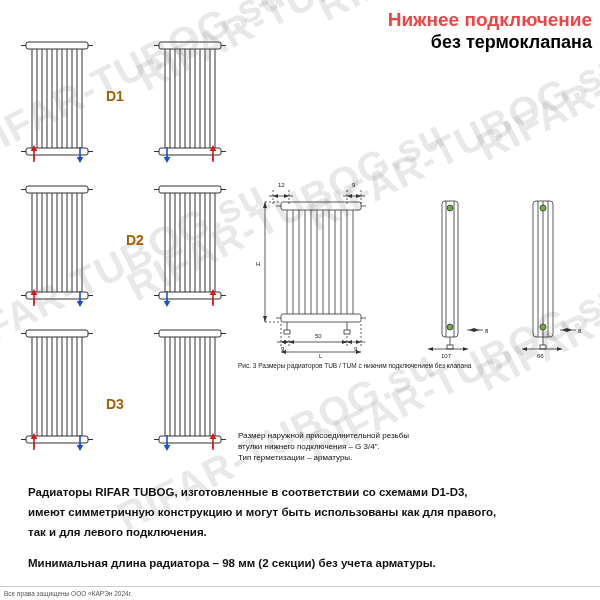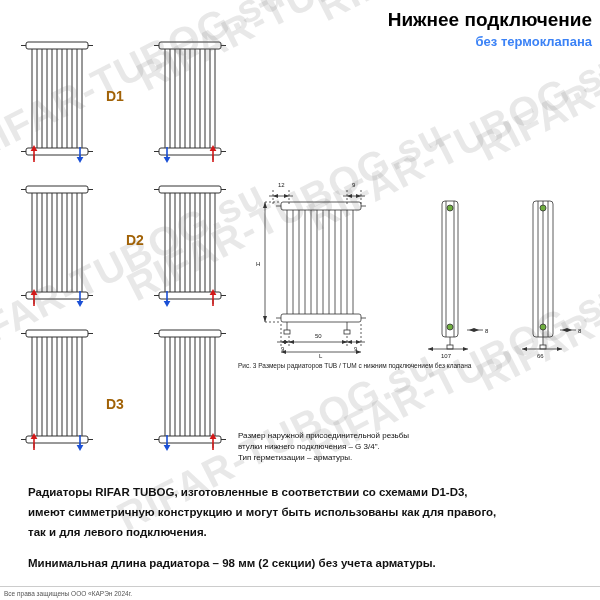--- a/index.html
+++ b/index.html
@@ -47,28 +47,28 @@
     width: 600px;
     z-index: 8;
     text-align: right;
     padding-top: 9px;
     padding-right: 8px;
     box-sizing: border-box;
   }
   .header-title {
     font-size: 19px;
     font-weight: bold;
-    color: #000000;
+    color: #ef4444;
     letter-spacing: 0px;
     line-height: 22px;
   }
   .header-sub {
-    font-size: 13px;
+    font-size: 18px;
     font-weight: bold;
-    color: #3b82f6;
+    color: #000000;
     line-height: 20px;
     margin-top: 1px;
   }
   .rad-label {
     position: absolute;
     font-size: 14px;
     font-weight: bold;
     color: #a16207;
     z-index: 6;
   }

